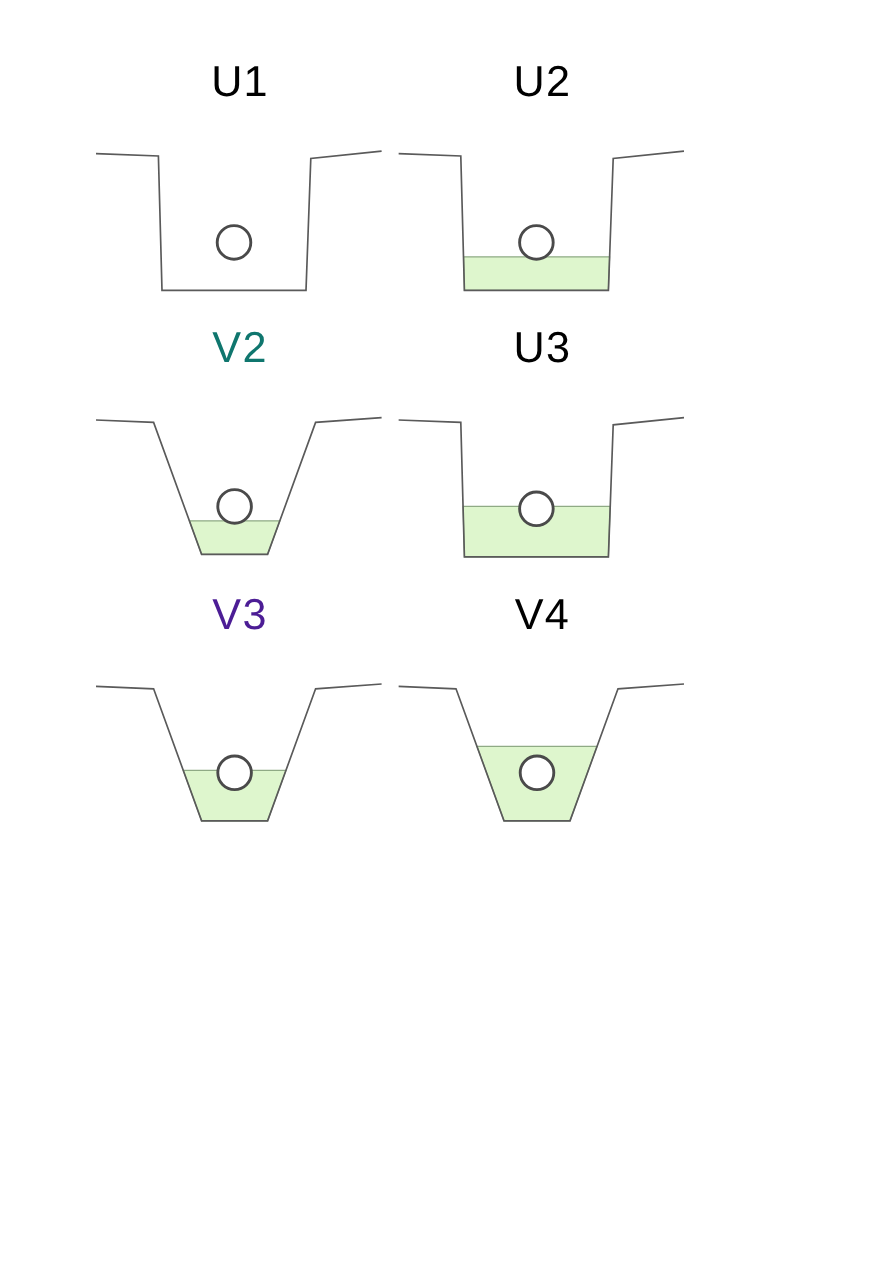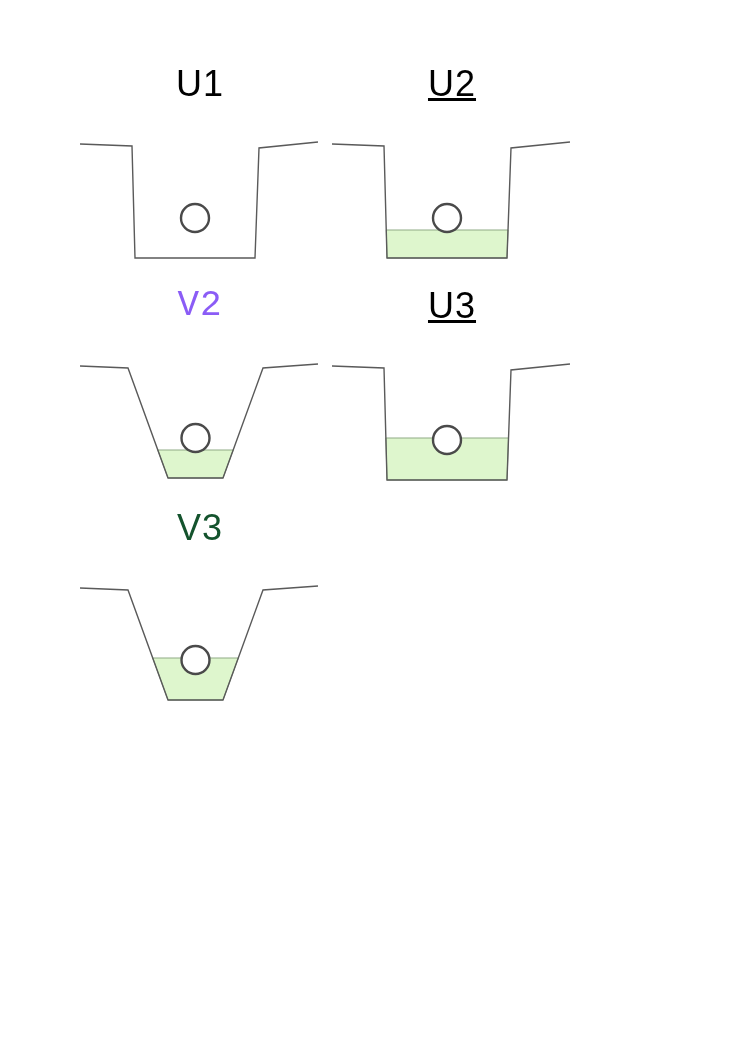--- a/index.html
+++ b/index.html
@@ -11,21 +11,21 @@
     width: 745px;
     height: 1053px;
     font-family: "Liberation Sans", sans-serif;
     overflow: hidden;
   }
   .board {
     display: grid;
     grid-template-columns: 240px 240px;
     column-gap: 95px;
     row-gap: 35px;
-    padding: 60px 0 0 80px;
+    padding: 44px 0 0 80px;
     gap: 12px;
   }
   .panel {
     width: 240px;
     display: flex;
     flex-direction: column;
     align-items: center;
   }
   .panel-label {
     font-size: 36px;
@@ -43,44 +43,52 @@
 
 <div class="board" id="board">
     <div class="panel">
       <div class="panel-label" style="color: rgb(0, 0, 0);">U1</div>
       <svg width="240" height="130" viewBox="0 0 240 130">
         <polyline points="0,4 52,6 55,118 175,118 179,8 238,2" fill="none" stroke="#5a5a5a" stroke-width="1.4" stroke-linejoin="miter"></polyline>
         <circle cx="115.0" cy="78.0" r="14" fill="#ffffff" stroke="#4a4a4a" stroke-width="2.4"></circle>
       </svg>
     </div>
     <div class="panel">
-      <div class="panel-label" style="color: rgb(0, 0, 0); text-decoration: underline;">U2</div>
+      <div class="panel-label" style="color: rgb(0, 0, 0);">U2</div>
       <svg width="240" height="130" viewBox="0 0 240 130">
         <polygon points="54.3,90 176.0,90 175,118 55,118" fill="#def6cd" stroke="#8faa85" stroke-width="1"></polygon>
         <polyline points="0,4 52,6 55,118 175,118 179,8 238,2" fill="none" stroke="#5a5a5a" stroke-width="1.4" stroke-linejoin="miter"></polyline>
         <circle cx="115.0" cy="78.0" r="14" fill="#ffffff" stroke="#4a4a4a" stroke-width="2.4"></circle>
       </svg>
     </div>
     <div class="panel">
-      <div class="panel-label" style="color: #8b5cf6; font-family: Liberation Mono, monospace;">V2</div>
+      <div class="panel-label" style="color: #0f766e;">V2</div>
       <svg width="240" height="130" viewBox="0 0 240 130">
         <polygon points="77.8,88 153.2,88 143,116 88,116" fill="#def6cd" stroke="#8faa85" stroke-width="1"></polygon>
         <polyline points="0,4 48,6 88,116 143,116 183,6 238,2" fill="none" stroke="#5a5a5a" stroke-width="1.4" stroke-linejoin="miter"></polyline>
         <circle cx="115.5" cy="76.0" r="14" fill="#ffffff" stroke="#4a4a4a" stroke-width="2.4"></circle>
       </svg>
     </div>
     <div class="panel">
-      <div class="panel-label" style="color: rgb(0, 0, 0); text-decoration: underline;">U3</div>
+      <div class="panel-label" style="color: rgb(0, 0, 0);">U3</div>
       <svg width="240" height="130" viewBox="0 0 240 130">
         <polygon points="53.9,76 176.5,76 175,118 55,118" fill="#def6cd" stroke="#8faa85" stroke-width="1"></polygon>
         <polyline points="0,4 52,6 55,118 175,118 179,8 238,2" fill="none" stroke="#5a5a5a" stroke-width="1.4" stroke-linejoin="miter"></polyline>
         <circle cx="115.0" cy="78.0" r="14" fill="#ffffff" stroke="#4a4a4a" stroke-width="2.4"></circle>
       </svg>
     </div>
     <div class="panel">
-      <div class="panel-label" style="color: #14532d;">V3</div>
+      <div class="panel-label" style="color: #4c1d95;">V3</div>
       <svg width="240" height="130" viewBox="0 0 240 130">
         <polygon points="72.7,74 158.3,74 143,116 88,116" fill="#def6cd" stroke="#8faa85" stroke-width="1"></polygon>
+        <polyline points="0,4 48,6 88,116 143,116 183,6 238,2" fill="none" stroke="#5a5a5a" stroke-width="1.4" stroke-linejoin="miter"></polyline>
+        <circle cx="115.5" cy="76.0" r="14" fill="#ffffff" stroke="#4a4a4a" stroke-width="2.4"></circle>
+      </svg>
+    </div>
+    <div class="panel">
+      <div class="panel-label" style="color: rgb(0, 0, 0);">V4</div>
+      <svg width="240" height="130" viewBox="0 0 240 130">
+        <polygon points="65.5,54 165.5,54 143,116 88,116" fill="#def6cd" stroke="#8faa85" stroke-width="1"></polygon>
         <polyline points="0,4 48,6 88,116 143,116 183,6 238,2" fill="none" stroke="#5a5a5a" stroke-width="1.4" stroke-linejoin="miter"></polyline>
         <circle cx="115.5" cy="76.0" r="14" fill="#ffffff" stroke="#4a4a4a" stroke-width="2.4"></circle>
       </svg>
     </div>
   </div>
 
 </body></html>

